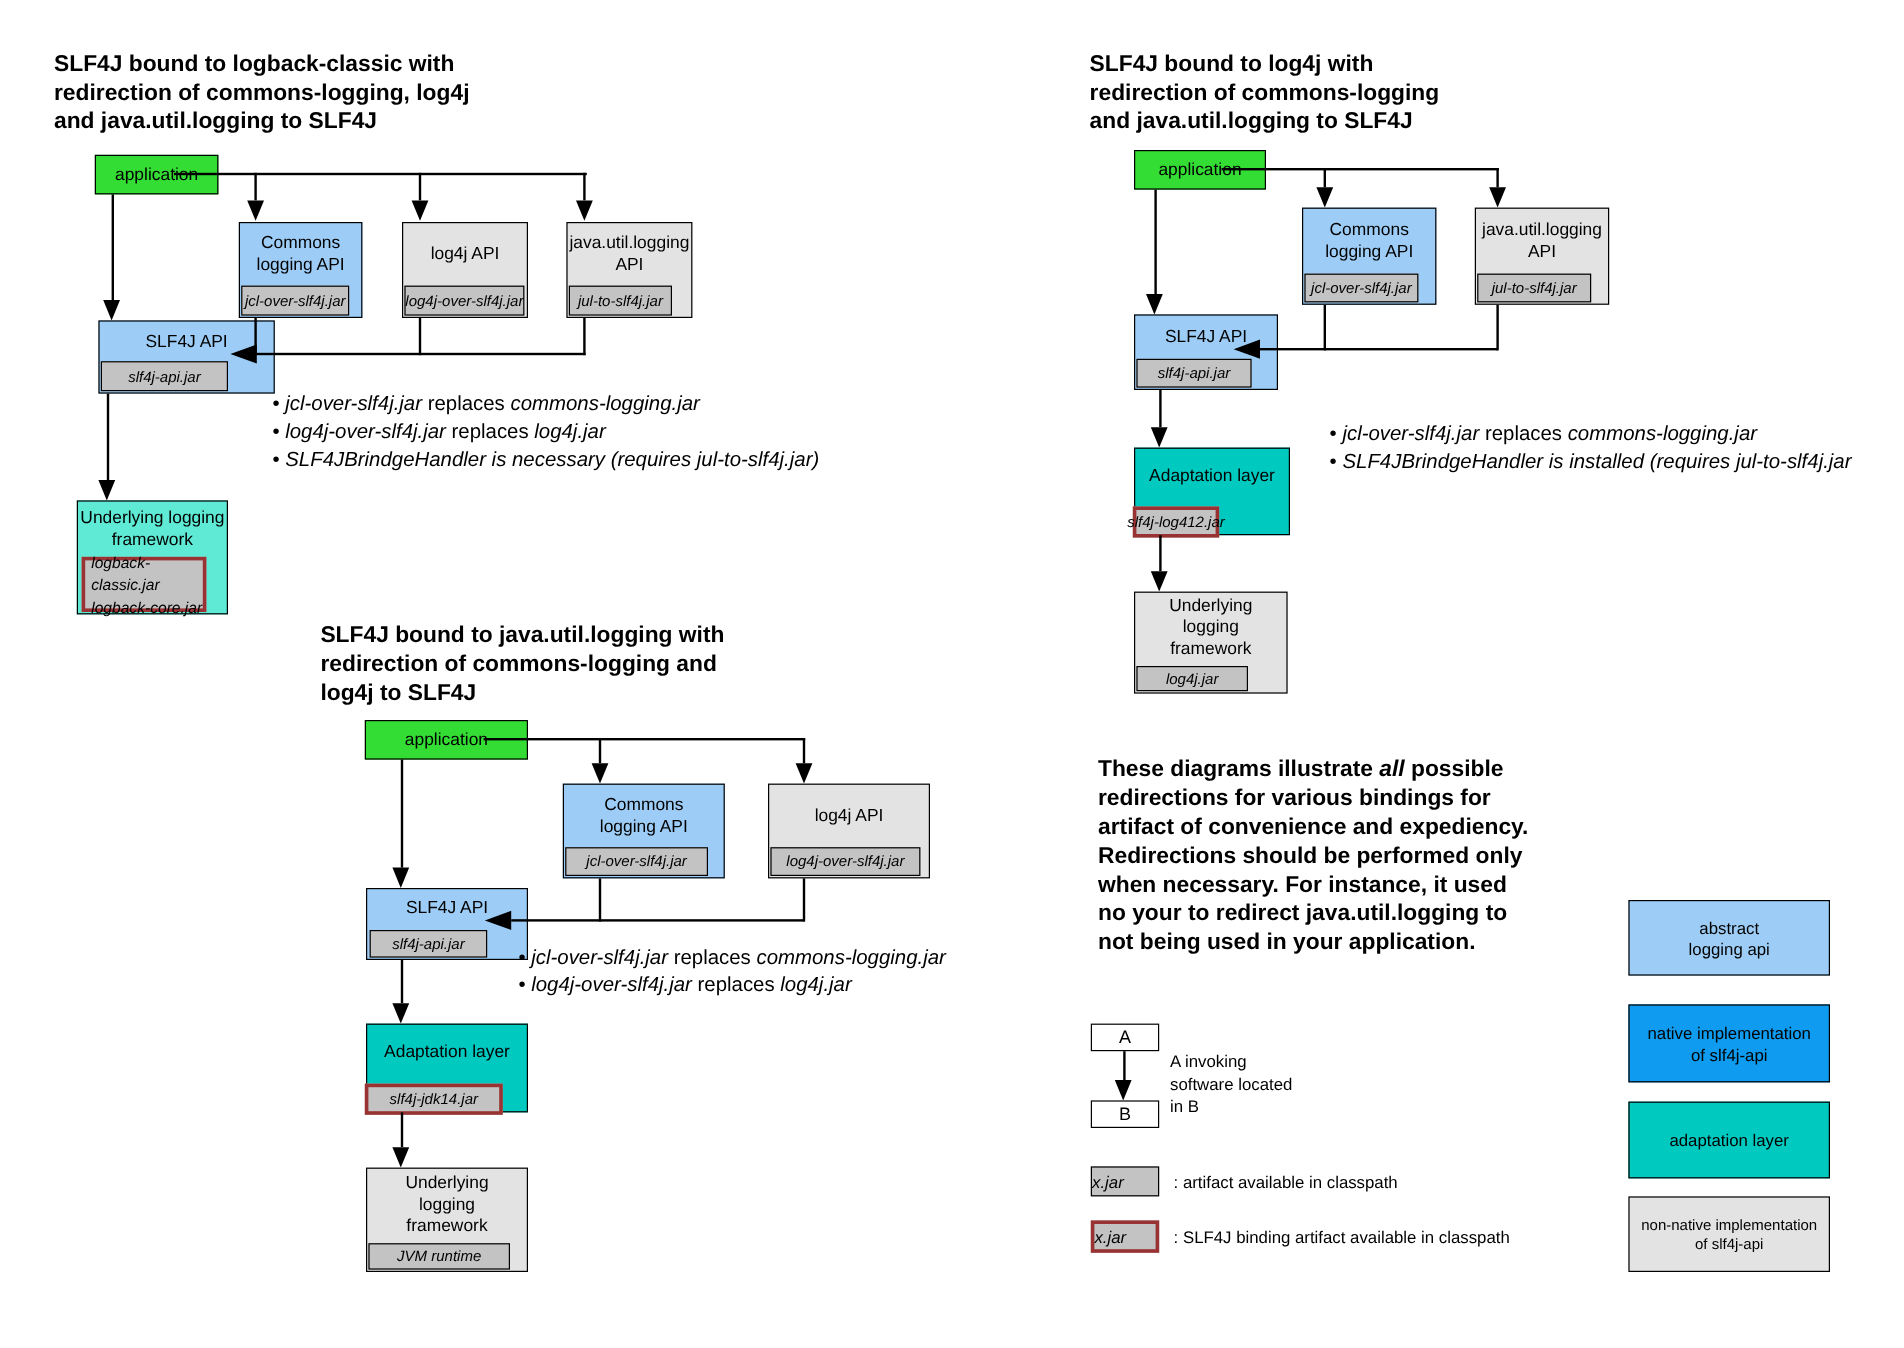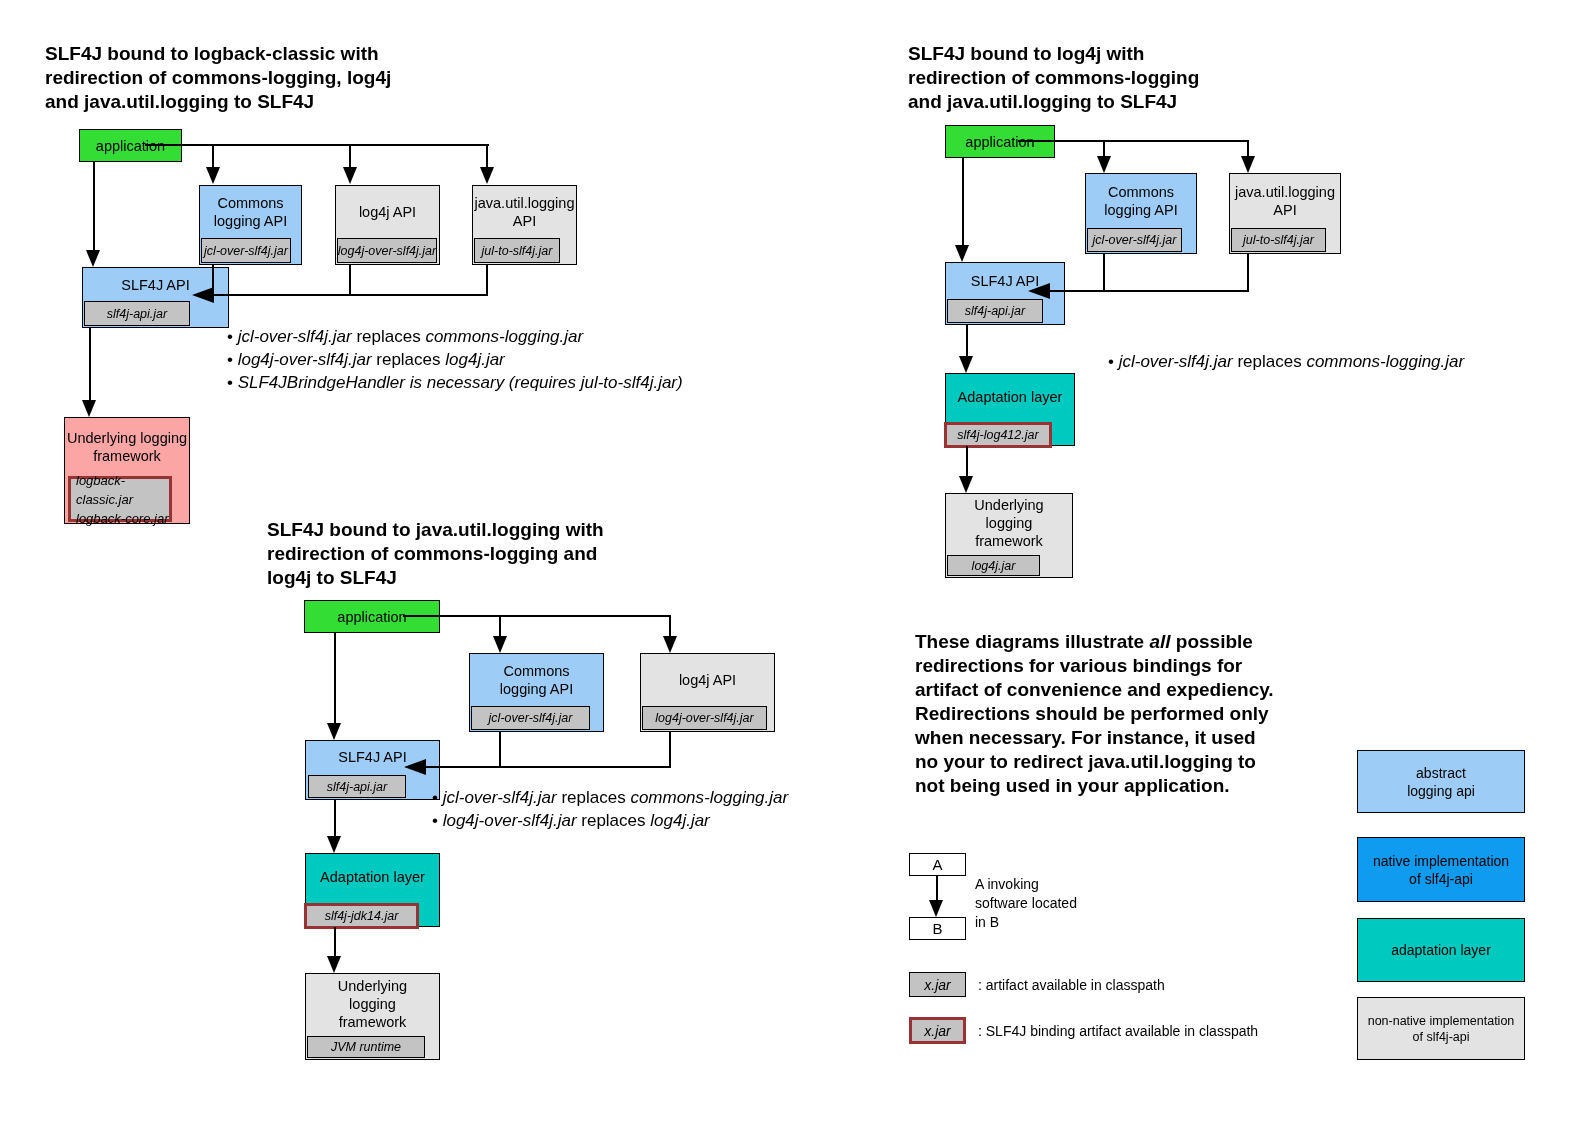--- a/index.html
+++ b/index.html
@@ -36,21 +36,21 @@
 
   .caption{position:absolute;font-size:14px;line-height:19px;white-space:pre-line;}
 
   .legend-box{position:absolute;border:1px solid #000;box-sizing:border-box;display:flex;
               align-items:center;justify-content:center;text-align:center;font-size:14px;
               line-height:18px;white-space:pre-line;}
   .legend-box.small{font-size:12.5px;line-height:16px;}
   .abox{position:absolute;border:1px solid #000;box-sizing:border-box;background:#fff;
         display:flex;align-items:center;justify-content:center;font-size:15px;}
   .xjar{position:absolute;border:1px solid #000;box-sizing:border-box;background:#c3c3c3;
-        display:flex;align-items:center;justify-content:center;font-size:14px;font-style:italic;}
+        display:flex;align-items:center;justify-content:flex-start;font-size:14px;font-style:italic;}
   .xjar.binding{border:3px solid #993333;}
 </style>
 </head>
 <body>
 
 <div class="stage">
 
   <div class="title" style="left:45px;top:42px;">SLF4J bound to logback-classic with
 redirection of commons-logging, log4j
 and java.util.logging to SLF4J</div>
@@ -98,21 +98,21 @@
 
   <div class="bullets" style="left:227px;top:325px;">
       <div class="rline"><span>• </span><span style="font-style: italic;">jcl-over-slf4j.jar</span><span> replaces </span><span style="font-style: italic;">commons-logging.jar</span></div>
       <div class="rline"><span>• </span><span style="font-style: italic;">log4j-over-slf4j.jar</span><span> replaces </span><span style="font-style: italic;">log4j.jar</span></div>
       <div class="rline"><span>• </span><span style="font-style: italic;">SLF4JBrindgeHandler is necessary (requires jul-to-slf4j.jar)</span></div>
     </div>
 
   <div class="vline" style="left:89px;top:328px;height:73px;"></div>
   <div class="arr-down" style="left:82px;top:400px;"></div>
 
-  <div class="module" style="left: 27px; top: 417px; width: 126px; height: 107px; background-color: #fca5a5;">
+  <div class="module" style="left: 27px; top: 417px; width: 126px; height: 95px; background-color: #5eead4;">
     <div class="mlabel high">Underlying logging
 framework</div>
     <div class="jar binding multiline" style="left:3px;bottom:1px;width:104px;height:46px;">logback-classic.jar
 logback-core.jar</div>
   </div>
 
   <div class="title" style="left:908px;top:42px;">SLF4J bound to log4j with
 redirection of commons-logging
 and java.util.logging to SLF4J</div>
 
@@ -145,28 +145,29 @@
     <div class="jar" style="width:96px;height:24px;">slf4j-api.jar</div>
   </div>
 
   <div class="vline" style="left:1103px;top:254px;height:38px;"></div>
   <div class="vline" style="left:1247px;top:254px;height:38px;"></div>
   <div class="hline" style="left:1050px;top:290px;width:198px;"></div>
   <div class="arr-left" style="left:1028px;top:283px;"></div>
 
   <div class="bullets" style="left:1108px;top:350px;">
       <div class="rline"><span>• </span><span style="font-style: italic;">jcl-over-slf4j.jar</span><span> replaces </span><span style="font-style: italic;">commons-logging.jar</span></div>
+      <div class="rline"><span>• </span><span style="font-style: italic;">SLF4JBrindgeHandler is installed (requires jul-to-slf4j.jar</span></div>
     </div>
 
   <div class="vline" style="left:966px;top:325px;height:31px;"></div>
   <div class="arr-down" style="left:959px;top:356px;"></div>
 
   <div class="module" style="left: 908px; top: 373px; width: 130px; height: 73px; background-color: rgb(0, 201, 192);">
     <div class="mlabel">Adaptation layer</div>
-    <div class="jar binding" style="left:-2px;bottom:-3px;width:108px;height:26px;">slf4j-log412.jar</div>
+    <div class="jar binding" style="left:-2px;bottom:-3px;width:72px;height:26px;">slf4j-log412.jar</div>
   </div>
 
   <div class="vline" style="left:966px;top:446px;height:30px;"></div>
   <div class="arr-down" style="left:959px;top:476px;"></div>
 
   <div class="module" style="left: 908px; top: 493px; width: 128px; height: 85px; background-color: rgb(227, 227, 227);">
     <div class="mlabel">Underlying
 logging
 framework</div>
     <div class="jar" style="width:93px;height:21px;">log4j.jar</div>

